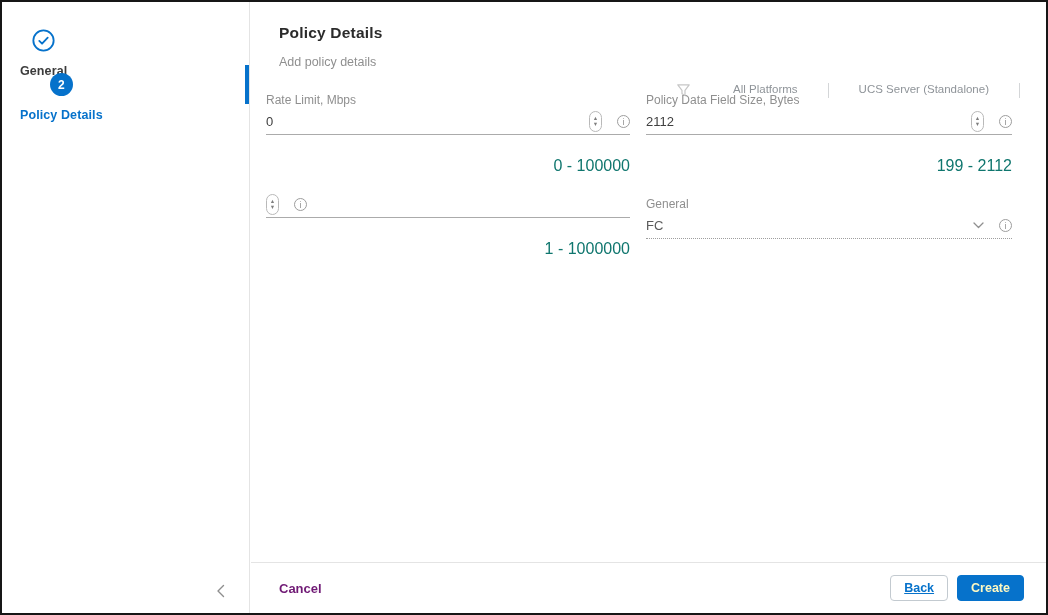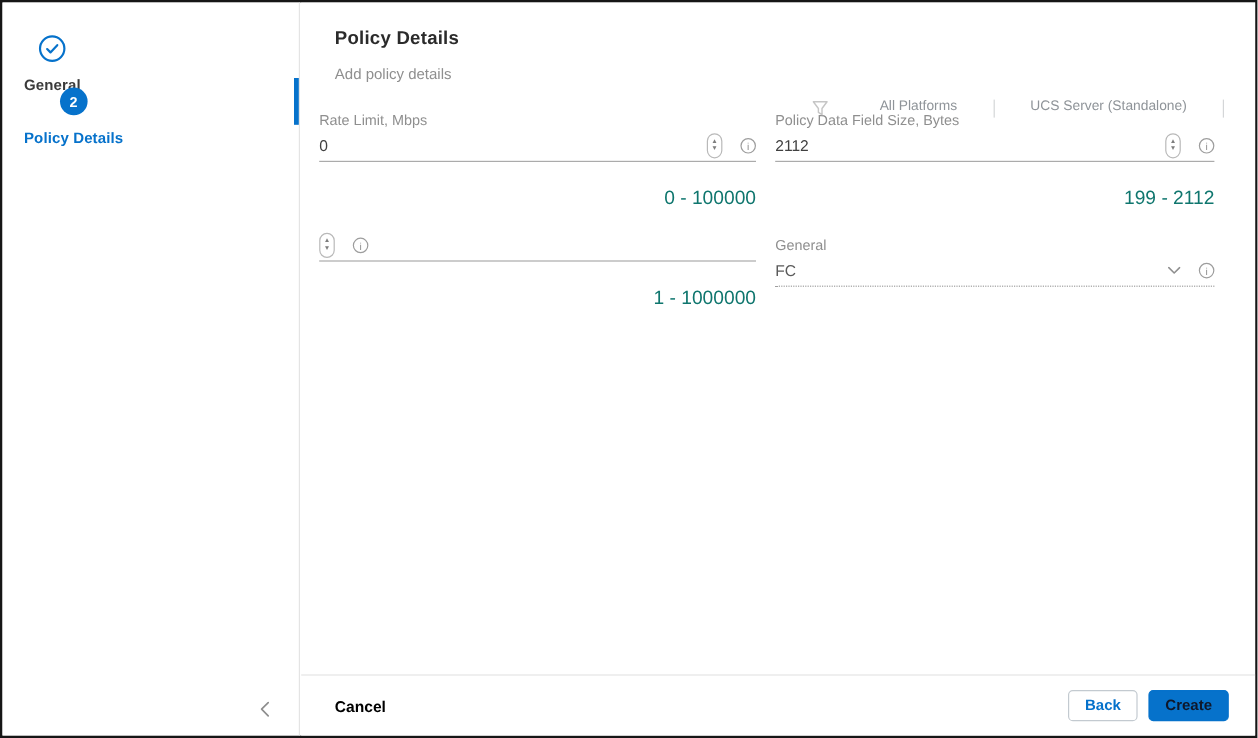--- a/index.html
+++ b/index.html
@@ -70,28 +70,28 @@
     width:13px; height:13px; border:1px solid #9d9d9d; border-radius:50%;
     display:flex; align-items:center; justify-content:center; flex:0 0 auto;
     font-size:8.5px; color:#8d8d8d; font-style:normal; cursor:default;
   }
   .field-hint { margin-top:22px; text-align:right; font-size:16px; color:#0f766e; }
   
   .footer {
     position:absolute; left:0; right:0; bottom:0; height:51px; background:#fff;
     border-top:1px solid #e4e4e4; display:flex; align-items:center; padding:0 22px 0 28px;
   }
-  .cancel-link { font-size:13px; font-weight:bold; color:#000000; cursor:pointer; }
+  .cancel-link { font-size:13px; font-weight:bold; color:#701a75; cursor:pointer; }
   .footer-spacer { flex:1; }
   .btn {
     height:26px; padding:0 13px; border-radius:4px; font-family:inherit;
     font-size:12.5px; font-weight:bold; cursor:pointer; display:flex; align-items:center;
   }
-  .btn-secondary { background:#fff; border:1px solid #c3cad0; color:#0672CB; margin-right:9px; }
-  .btn-primary { background:#0672CB; border:1px solid #0672CB; color:#0f172a; }
+  .btn-secondary { background:#fff; border:1px solid #c3cad0; color:#0672CB; margin-right:9px;text-decoration:underline; }
+  .btn-primary { background:#0672CB; border:1px solid #0672CB; color:#fef9c3; }
 </style>
 </head>
 <body>
 
 <div class="window">
 
   <aside class="sidebar">
     <div class="step step-general">
       <span class="step-circle">
         <svg width="23" height="23" viewBox="0 0 24 24">

